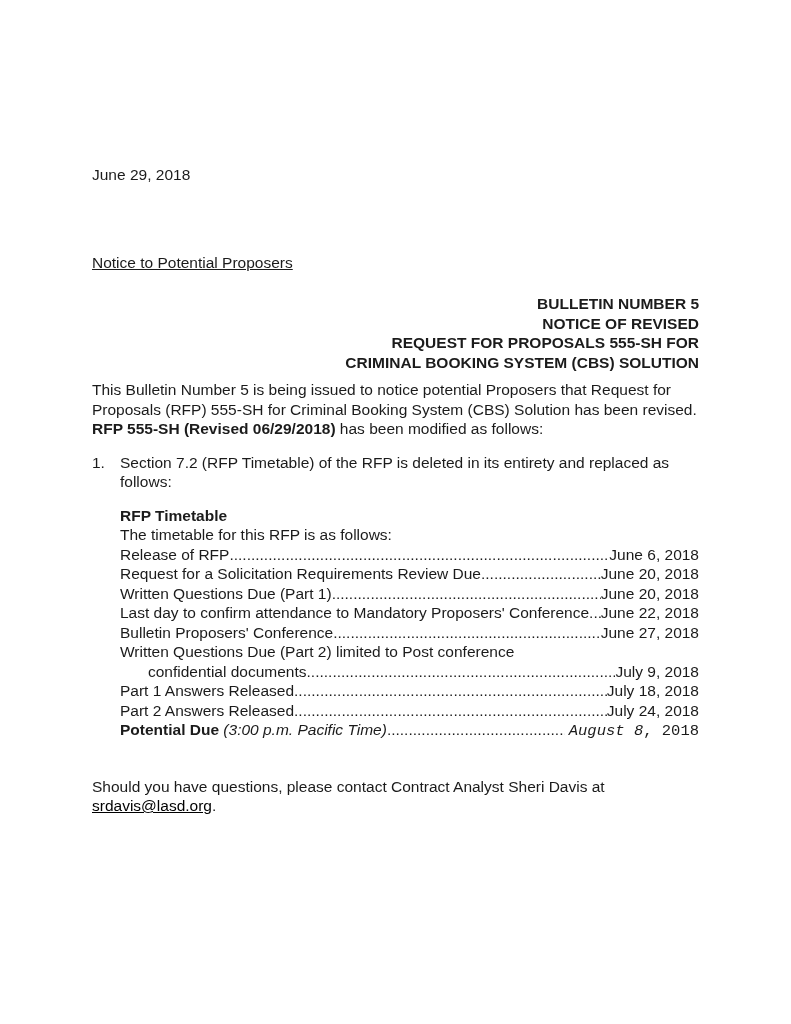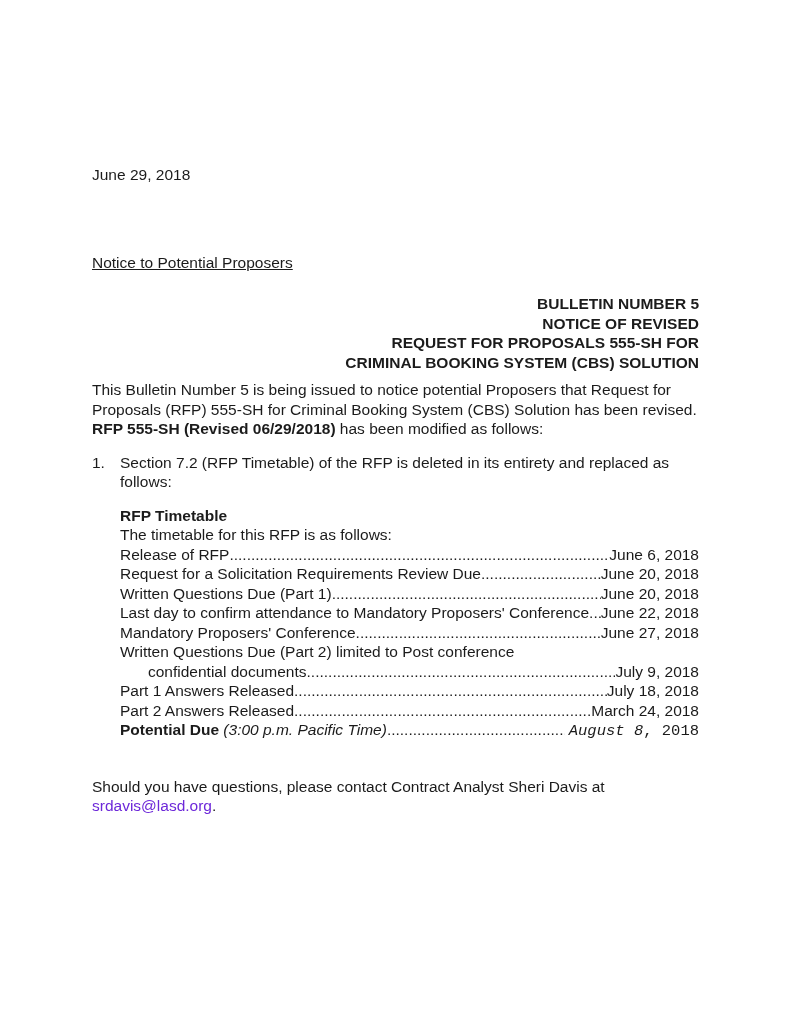--- a/index.html
+++ b/index.html
@@ -55,21 +55,22 @@
   .tt-leader::before {
     content: "......................................................................................................................................................";
   }
   .tt-date { flex: 0 0 auto; white-space: nowrap; }
   .tt-indent { margin-left: 28px; }
   .bold { font-weight: bold; }
   .italic { font-style: italic; }
   .date-gap { padding-left: 4px; font-family: Liberation Mono, monospace; }
   .closing-paragraph { margin: 35px 0 0 0; }
   a.email-link {
-    color: #6d28d9;
+    color: #000000;
+    text-decoration: underline;
     cursor: pointer;
   }
 </style>
 </head>
 <body>
 
 <div class="page">
 
   <p class="date-line">June 29, 2018</p>
 
@@ -111,21 +112,21 @@
       <span class="tt-date">June 20, 2018</span>
     </div>
 
     <div class="tt-row">
       <span class="tt-label">Last day to confirm attendance to Mandatory Proposers' Conference</span>
       <span class="tt-leader"></span>
       <span class="tt-date">June 22, 2018</span>
     </div>
 
     <div class="tt-row">
-      <span class="tt-label">Mandatory Proposers' Conference</span>
+      <span class="tt-label">Bulletin Proposers' Conference</span>
       <span class="tt-leader"></span>
       <span class="tt-date">June 27, 2018</span>
     </div>
 
     <div>
       <div>Written Questions Due (Part 2) limited to Post conference</div>
       <div class="tt-row tt-indent">
         <span class="tt-label">confidential documents</span>
         <span class="tt-leader"></span>
         <span class="tt-date">July 9, 2018</span>
@@ -134,21 +135,21 @@
 
     <div class="tt-row">
       <span class="tt-label">Part 1 Answers Released</span>
       <span class="tt-leader"></span>
       <span class="tt-date">July 18, 2018</span>
     </div>
 
     <div class="tt-row">
       <span class="tt-label">Part 2 Answers Released</span>
       <span class="tt-leader"></span>
-      <span class="tt-date">March 24, 2018</span>
+      <span class="tt-date">July 24, 2018</span>
     </div>
 
     <div class="tt-row">
       <span class="tt-label"><span class="bold">Potential Due</span><span class="italic"> (3:00 p.m. Pacific Time)</span></span>
       <span class="tt-leader"></span>
       <span class="tt-date date-gap"><span class="italic">August 8</span><span>, 2018</span></span>
     </div>
   </div>
 
   <p class="closing-paragraph"><span>Should you have questions, please contact Contract Analyst Sheri Davis at</span> <a class="email-link">srdavis@lasd.org</a><span>.</span></p>

